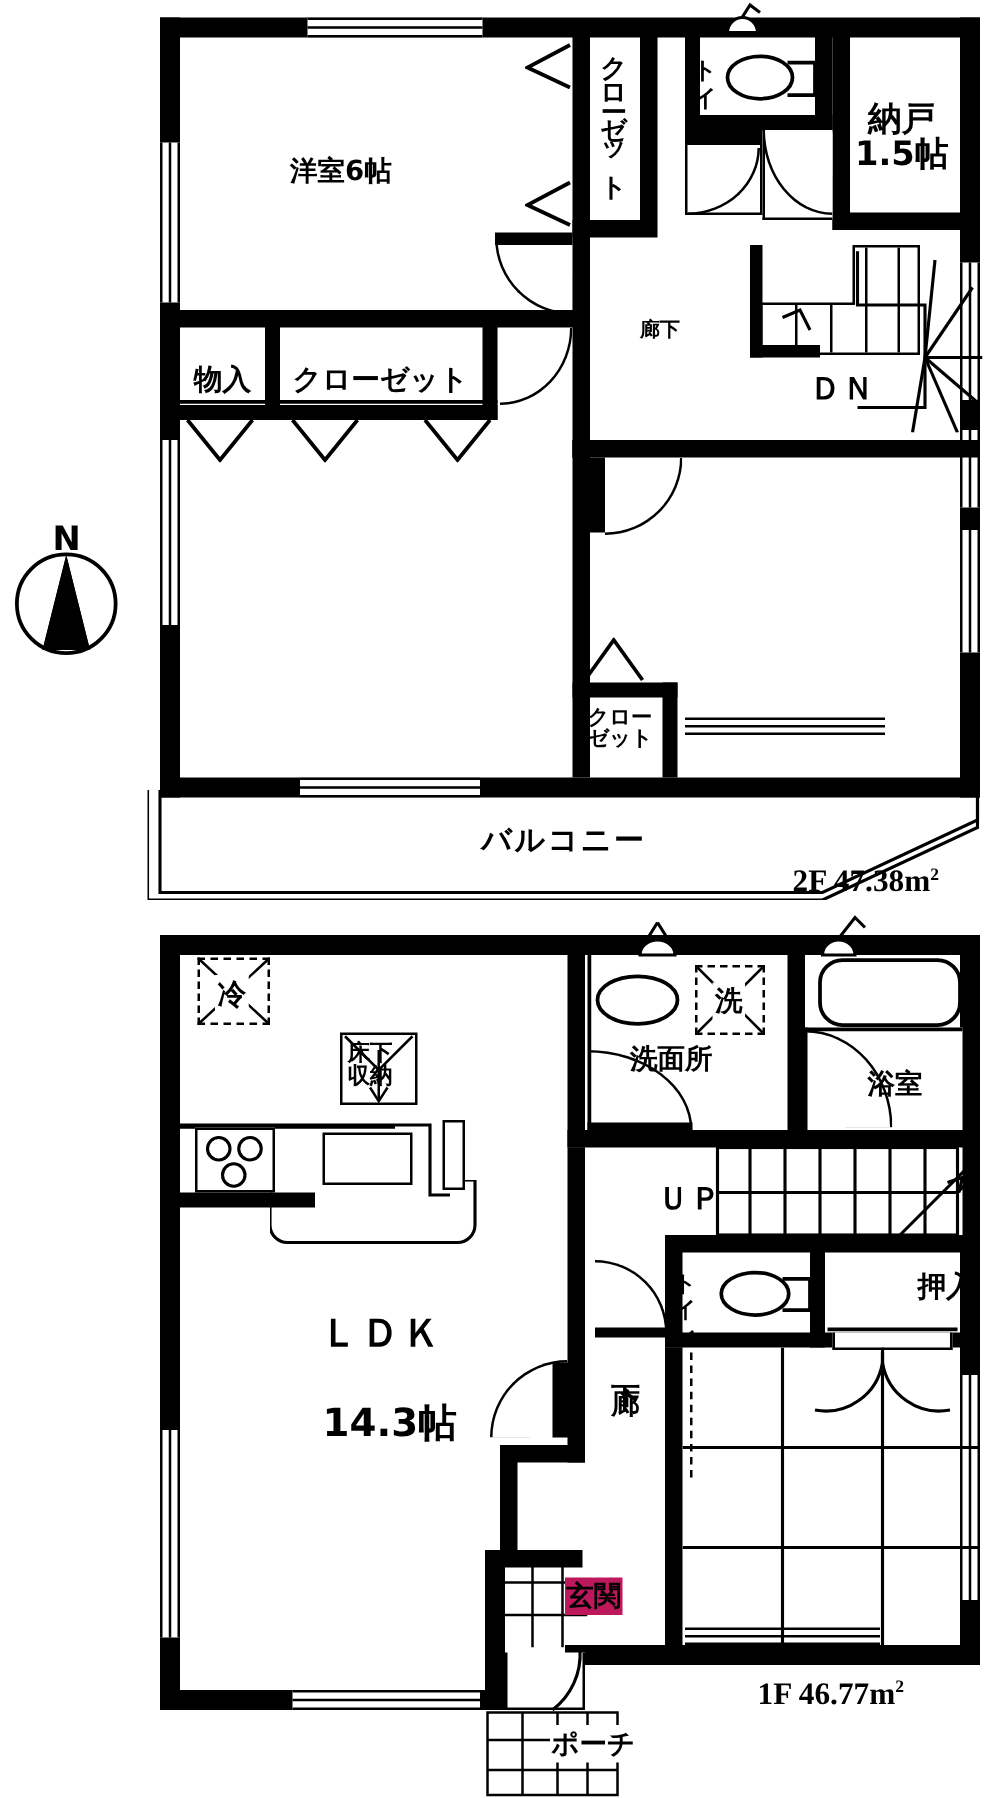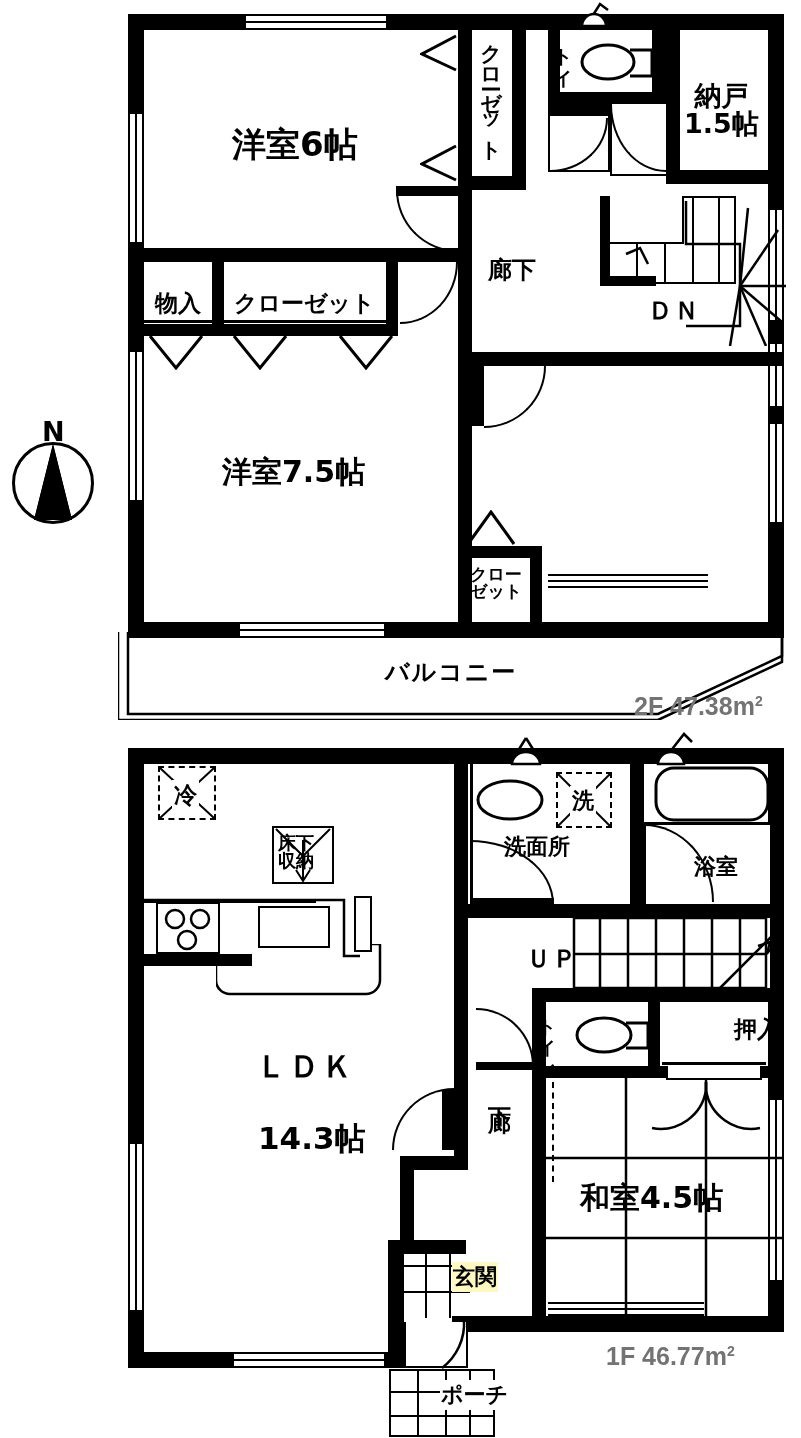--- a/index.html
+++ b/index.html
@@ -7,22 +7,22 @@
   body{font-family:"DejaVu Sans","Liberation Sans",sans-serif;}
   #stage{position:relative;width:801px;height:1438px;background:#ffffff;overflow:hidden;}
 
   
   .w{position:absolute;background:#000;}          
   .tl{position:absolute;background:#000;}                          
   .lbl{position:absolute;color:#000;white-space:nowrap;font-weight:700;
        font-family:"DejaVu Sans","Liberation Sans",sans-serif;letter-spacing:0px;}
   .lbl.vert{writing-mode:vertical-rl;text-orientation:upright;white-space:nowrap;line-height:1.0;}
   .lbl.two{line-height:1.02;text-align:left;white-space:pre-line;}
-  .area{position:absolute;font-weight:700;font-size:25px;color:#737373;white-space:nowrap;
-        font-family:Liberation Sans, sans-serif;}
+  .area{position:absolute;font-weight:700;font-size:25px;color:#000000;white-space:nowrap;
+        font-family:Liberation Serif, serif;}
   .area sup{font-size:14px;vertical-align:super;}
 
   
   .win-h{position:absolute;background:#fff;border-top:2px solid #000;border-bottom:2px solid #000;box-sizing:border-box;}
   .win-h:after{content:"";position:absolute;left:0;right:0;top:50%;height:2px;background:#000;transform:translateY(-1px);}
   .win-v{position:absolute;background:#fff;border-left:2px solid #000;border-right:2px solid #000;box-sizing:border-box;}
   .win-v:after{content:"";position:absolute;top:0;bottom:0;left:50%;width:2px;background:#000;transform:translateX(-1px);}
 
   
   .swing{position:absolute;border:2px solid #000;box-sizing:border-box;background:transparent;}
@@ -168,30 +168,29 @@
     <path d="M26 58 l14 -6 l8 16" fill="none" stroke="#000" stroke-width="2.5"></path>
   </svg>
   <div class="w" style="left:600px;top:196px;width:10px;height:90px;"></div>
   <div class="w" style="left:600px;top:276px;width:56px;height:10px;"></div>
 
   <svg class="hatch" style="left:118px;top:628px;" width="676" height="92">
     <polyline points="10,4 10,86 540,86 664,28 664,4" fill="none" stroke="#000" stroke-width="2.5"></polyline>
     <polyline points="0,4 0,92 540,92 664,34 664,4" fill="none" stroke="#000" stroke-width="2.5"></polyline>
   </svg>
 
-  <div class="lbl" style="left:232px;top:122px;font-size:34px;">洋室6帖</div>
+  <div class="lbl" style="left:232px;top:122px;font-size:22px;">洋室6帖</div>
   <div class="lbl vert" style="left:480px;top:30px;font-size:21px;">クローゼット</div>
   <div class="lbl vert" style="left:554px;top:34px;font-size:19px;">トイレ</div>
   <div class="lbl two" style="left:684px;top:82px;font-size:27px;text-align:center;">納戸
 1.5帖</div>
-  <div class="lbl" style="left:488px;top:254px;font-size:24px;text-align:center;">廊下</div>
+  <div class="lbl" style="left:512px;top:254px;font-size:16px;text-align:center;">廊下</div>
   <div class="lbl" style="left:648px;top:294px;font-size:25px;letter-spacing:1px;">ＤＮ</div>
   <div class="lbl" style="left:155px;top:288px;font-size:23px;">物入</div>
   <div class="lbl" style="left:234px;top:288px;font-size:23px;">クローゼット</div>
-  <div class="lbl" style="left:222px;top:452px;font-size:30px;">洋室7.5帖</div>
   <div class="lbl two" style="left:470px;top:566px;font-size:17px;">クロー
 ゼット</div>
   <div class="lbl" style="left:385px;top:656px;font-size:24px;letter-spacing:2px;">バルコニー</div>
   <div class="area" style="left:634px;top:692px;"><span>2F 47.38m</span><sup>2</sup></div>
 
   <div class="w" style="left:128px;top:748px;width:656px;height:16px;"></div>
   <div class="w" style="left:128px;top:748px;width:16px;height:620px;"></div>
   <div class="w" style="left:768px;top:748px;width:16px;height:584px;"></div>
   <div class="w" style="left:128px;top:1352px;width:272px;height:16px;"></div>
   <div class="w" style="left:388px;top:1240px;width:16px;height:128px;"></div>
@@ -323,34 +322,33 @@
     <line x1="80" y1="0" x2="80" y2="240" stroke="#000" stroke-width="2.5"></line>
     <line x1="160" y1="0" x2="160" y2="240" stroke="#000" stroke-width="2.5"></line>
   </svg>
   <div class="dashv" style="left:552px;top:1082px;height:100px;"></div>
 
   <svg class="hatch" style="left:648px;top:1080px;" width="120" height="52">
     <path d="M58 2 L58 10 A46 46 0 0 1 4 48" fill="none" stroke="#000" stroke-width="2.5"></path>
     <path d="M58 2 L58 10 A46 46 0 0 0 112 48" fill="none" stroke="#000" stroke-width="2.5"></path>
     <line x1="2" y1="48" x2="58" y2="48" stroke="#000" stroke-width="2.5" opacity="0"></line>
   </svg>
-  <div class="lbl" style="left:580px;top:1178px;font-size:30px;">和室4.5帖</div>
 
   <div class="lbl vert" style="left:488px;top:1090px;font-size:23px;">廊下</div>
 
   <div class="lbl" style="left:256px;top:1046px;font-size:31px;letter-spacing:2px;">ＬＤＫ</div>
   <div class="lbl" style="left:258px;top:1118px;font-size:31px;">14.3帖</div>
 
   <svg class="hatch" style="left:404px;top:1244px;" width="66" height="74">
     <line x1="0" y1="22" x2="66" y2="22" stroke="#000" stroke-width="2"></line>
     <line x1="0" y1="48" x2="66" y2="48" stroke="#000" stroke-width="2"></line>
     <line x1="22" y1="0" x2="22" y2="74" stroke="#000" stroke-width="2"></line>
     <line x1="46" y1="0" x2="46" y2="74" stroke="#000" stroke-width="2"></line>
   </svg>
-  <div class="lbl" style="left:452px;top:1262px;font-size:22px;background:#fef9c3;padding:0 1px;">玄関</div>
+  <div class="lbl" style="left:452px;top:1262px;font-size:22px;background:#be185d;padding:0 1px;">玄関</div>
 
   <div class="box" style="left:404px;top:1322px;width:64px;height:46px;border-top:none;"></div>
   <svg class="hatch" style="left:404px;top:1318px;" width="66" height="52">
     <path d="M60 2 A56 56 0 0 1 38 50" fill="none" stroke="#000" stroke-width="2.5"></path>
   </svg>
 
   <svg class="hatch" style="left:388px;top:1368px;" width="108" height="70">
     <rect x="2" y="2" width="104" height="66" fill="none" stroke="#000" stroke-width="2"></rect>
     <line x1="2" y1="24" x2="106" y2="24" stroke="#000" stroke-width="2"></line>
     <line x1="2" y1="48" x2="106" y2="48" stroke="#000" stroke-width="2"></line>

